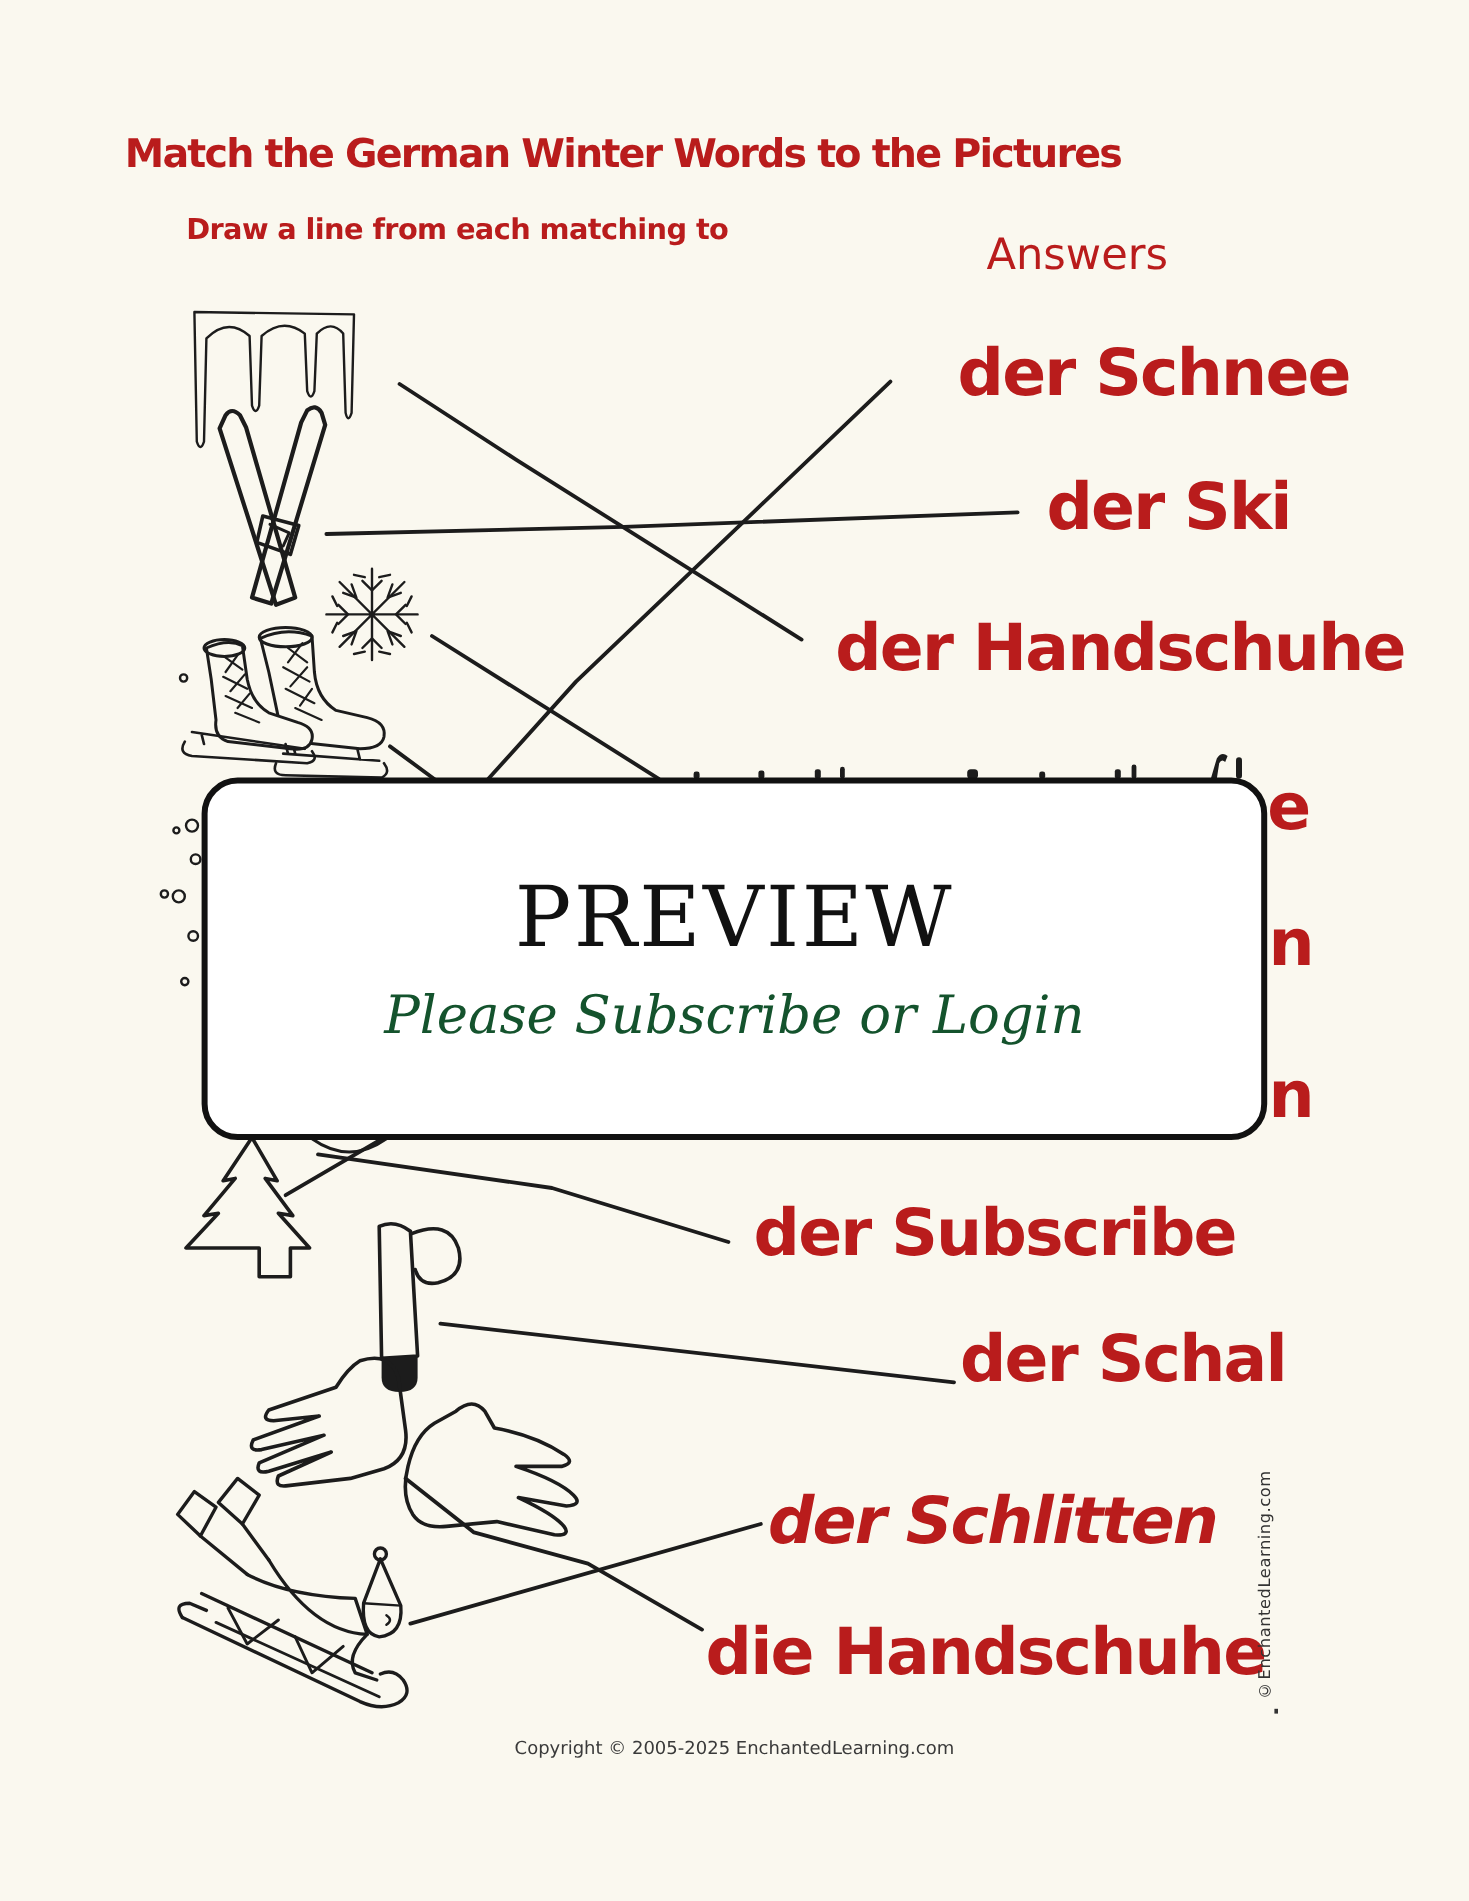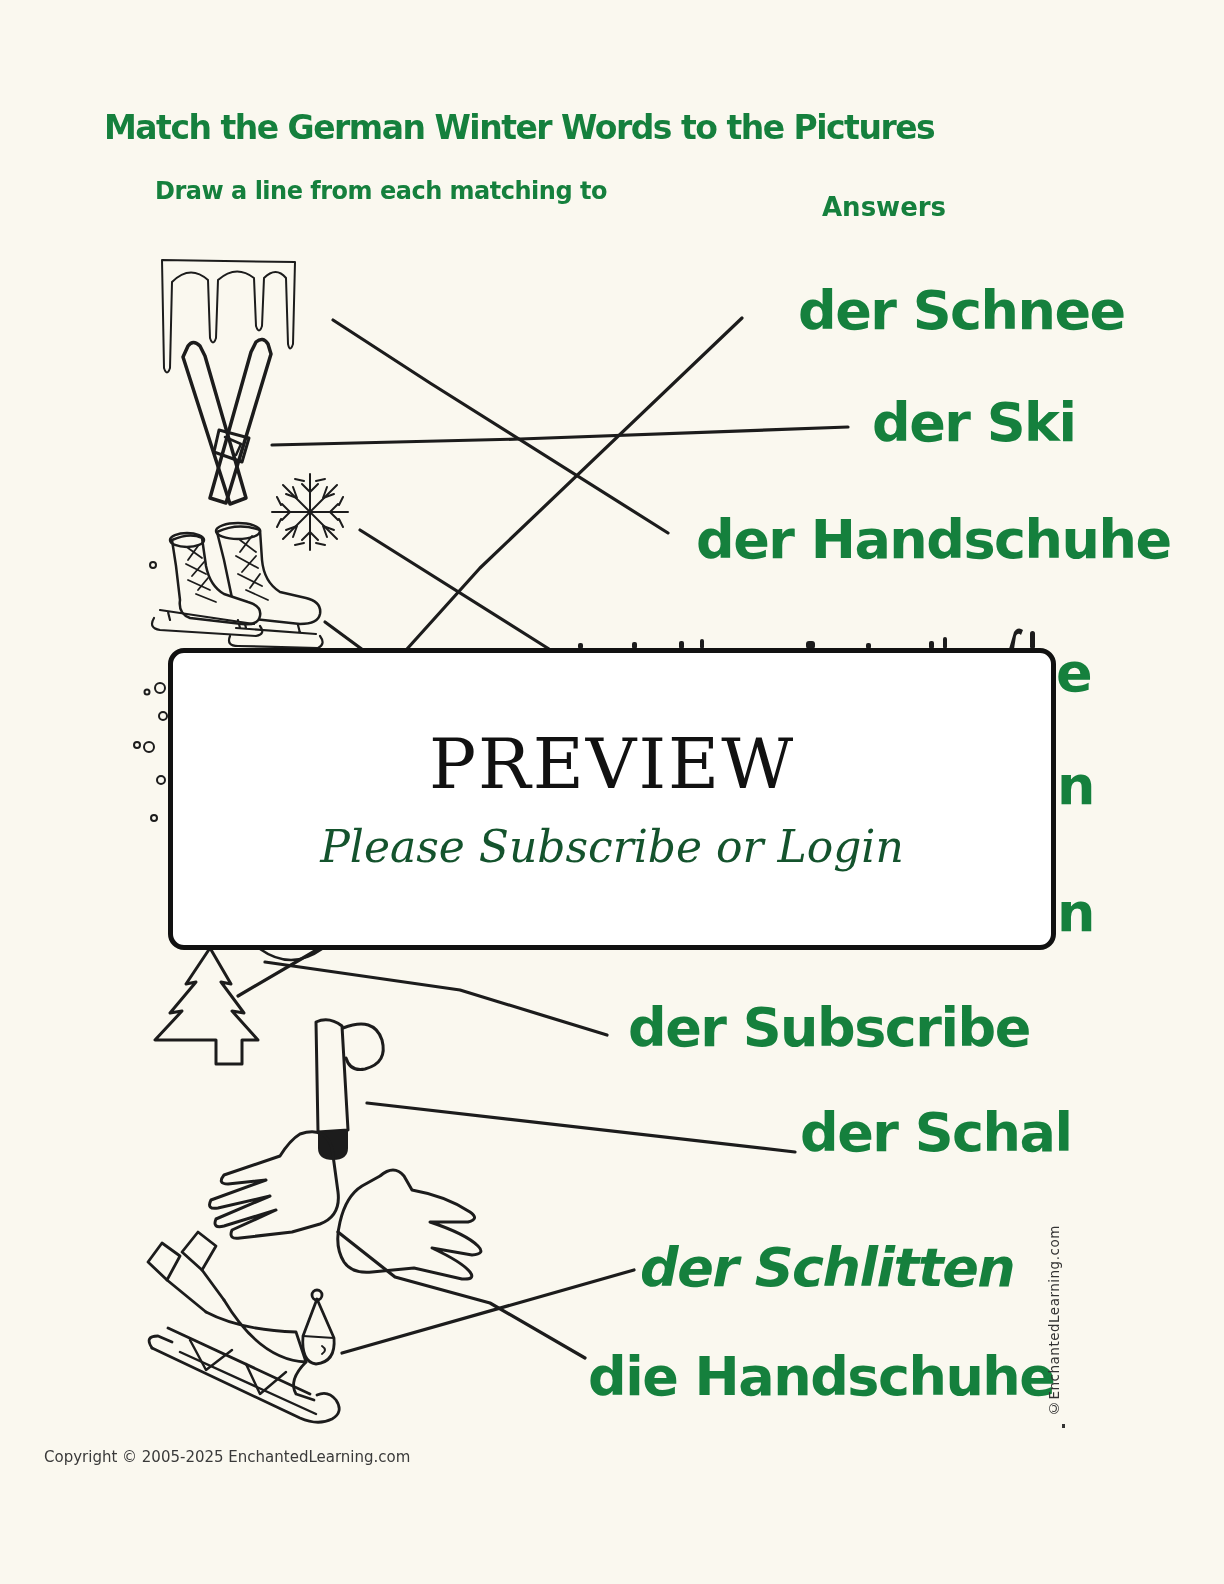--- a/index.html
+++ b/index.html
@@ -1,47 +1,47 @@
 <!DOCTYPE html>
 <html><head>
 <meta charset="utf-8">
 <style>
   html,body{margin:0;padding:0;}
   body{width:1224px;height:1584px;position:relative;overflow:hidden;
        font-family:"DejaVu Sans","Liberation Sans",sans-serif;}
   #page{position:absolute;inset:0;width:1224px;height:1584px;}
-  .ink{color:#15803d;}
+  .ink{color:#b91c1c;}
   #art{position:absolute;left:0;top:0;z-index:1;}
   .abs{position:absolute;white-space:nowrap;}
   #title{left:104px;top:108px;font-size:33px;font-weight:700;letter-spacing:-1.5px;}
   #instr{left:138px;top:172px;width:486px;text-align:center;font-size:24px;
          font-weight:700;letter-spacing:-0.5px;line-height:38px;}
-  #answers{left:822px;top:192px;font-size:26px;font-weight:700;}
+  #answers{left:822px;top:192px;font-size:36px;font-weight:400;}
   .word{font-size:54px;font-weight:700;letter-spacing:-1.5px;line-height:1;z-index:2;}
   .frag{font-size:54px;font-weight:700;line-height:1;z-index:2;}
   #w-schnee{left:750px;top:284px;margin-left:48px;}
   #w-ski{left:872px;top:396px;}
   #w-eiszapfen{left:696px;top:513px;}
   #w-schneemann{left:628px;top:1001px;}
   #w-schal{left:800px;top:1106px;}
   #w-schlitten{left:640px;top:1241px;font-style:italic;}
   #w-handschuhe{left:588px;top:1350px;}
   #frag-e{left:1056px;top:646px;}
   #frag-n1{left:1057px;top:759px;}
   #frag-n2{left:1057px;top:886px;}
   #preview-box{position:absolute;left:168px;top:648px;width:888px;height:302px;
-       background:#ffffff;border:5px solid #111;border-radius:16px;z-index:10;
+       background:#ffffff;border:5px solid #111;border-radius:30px;z-index:10;
        box-sizing:border-box;display:flex;flex-direction:column;align-items:center;
        justify-content:center;gap:26px;}
   #preview-heading{font-family:"DejaVu Serif","Liberation Serif",serif;
        font-size:70px;letter-spacing:2px;color:#111;line-height:1;}
   #preview-sub{font-family:"DejaVu Serif","Liberation Serif",serif;font-style:italic;
        font-size:44px;color:#14532d;line-height:1;}
-  #copyright{left:0;right:0;top:1448px;font-size:15px;color:#3a3a3a;
-       letter-spacing:0;margin-left:44px;}
+  #copyright{left:0;right:0;top:1448px;text-align:center;font-size:15px;color:#3a3a3a;
+       letter-spacing:0;}
   #watermark{left:1046px;top:1234px;height:182px;width:26px;font-size:13.5px;color:#333;
        writing-mode:vertical-rl;transform:rotate(180deg);letter-spacing:0.5px;z-index:2;}
 </style>
 </head>
 <body style="background: rgb(250, 248, 239);">
 
 <div id="page" style="background:#faf8ef;">
 
   <svg id="art" width="1224" height="1584" viewBox="0 0 1224 1584" fill="none" stroke="#1c1c1c" stroke-width="3" stroke-linecap="round" stroke-linejoin="round">
 

